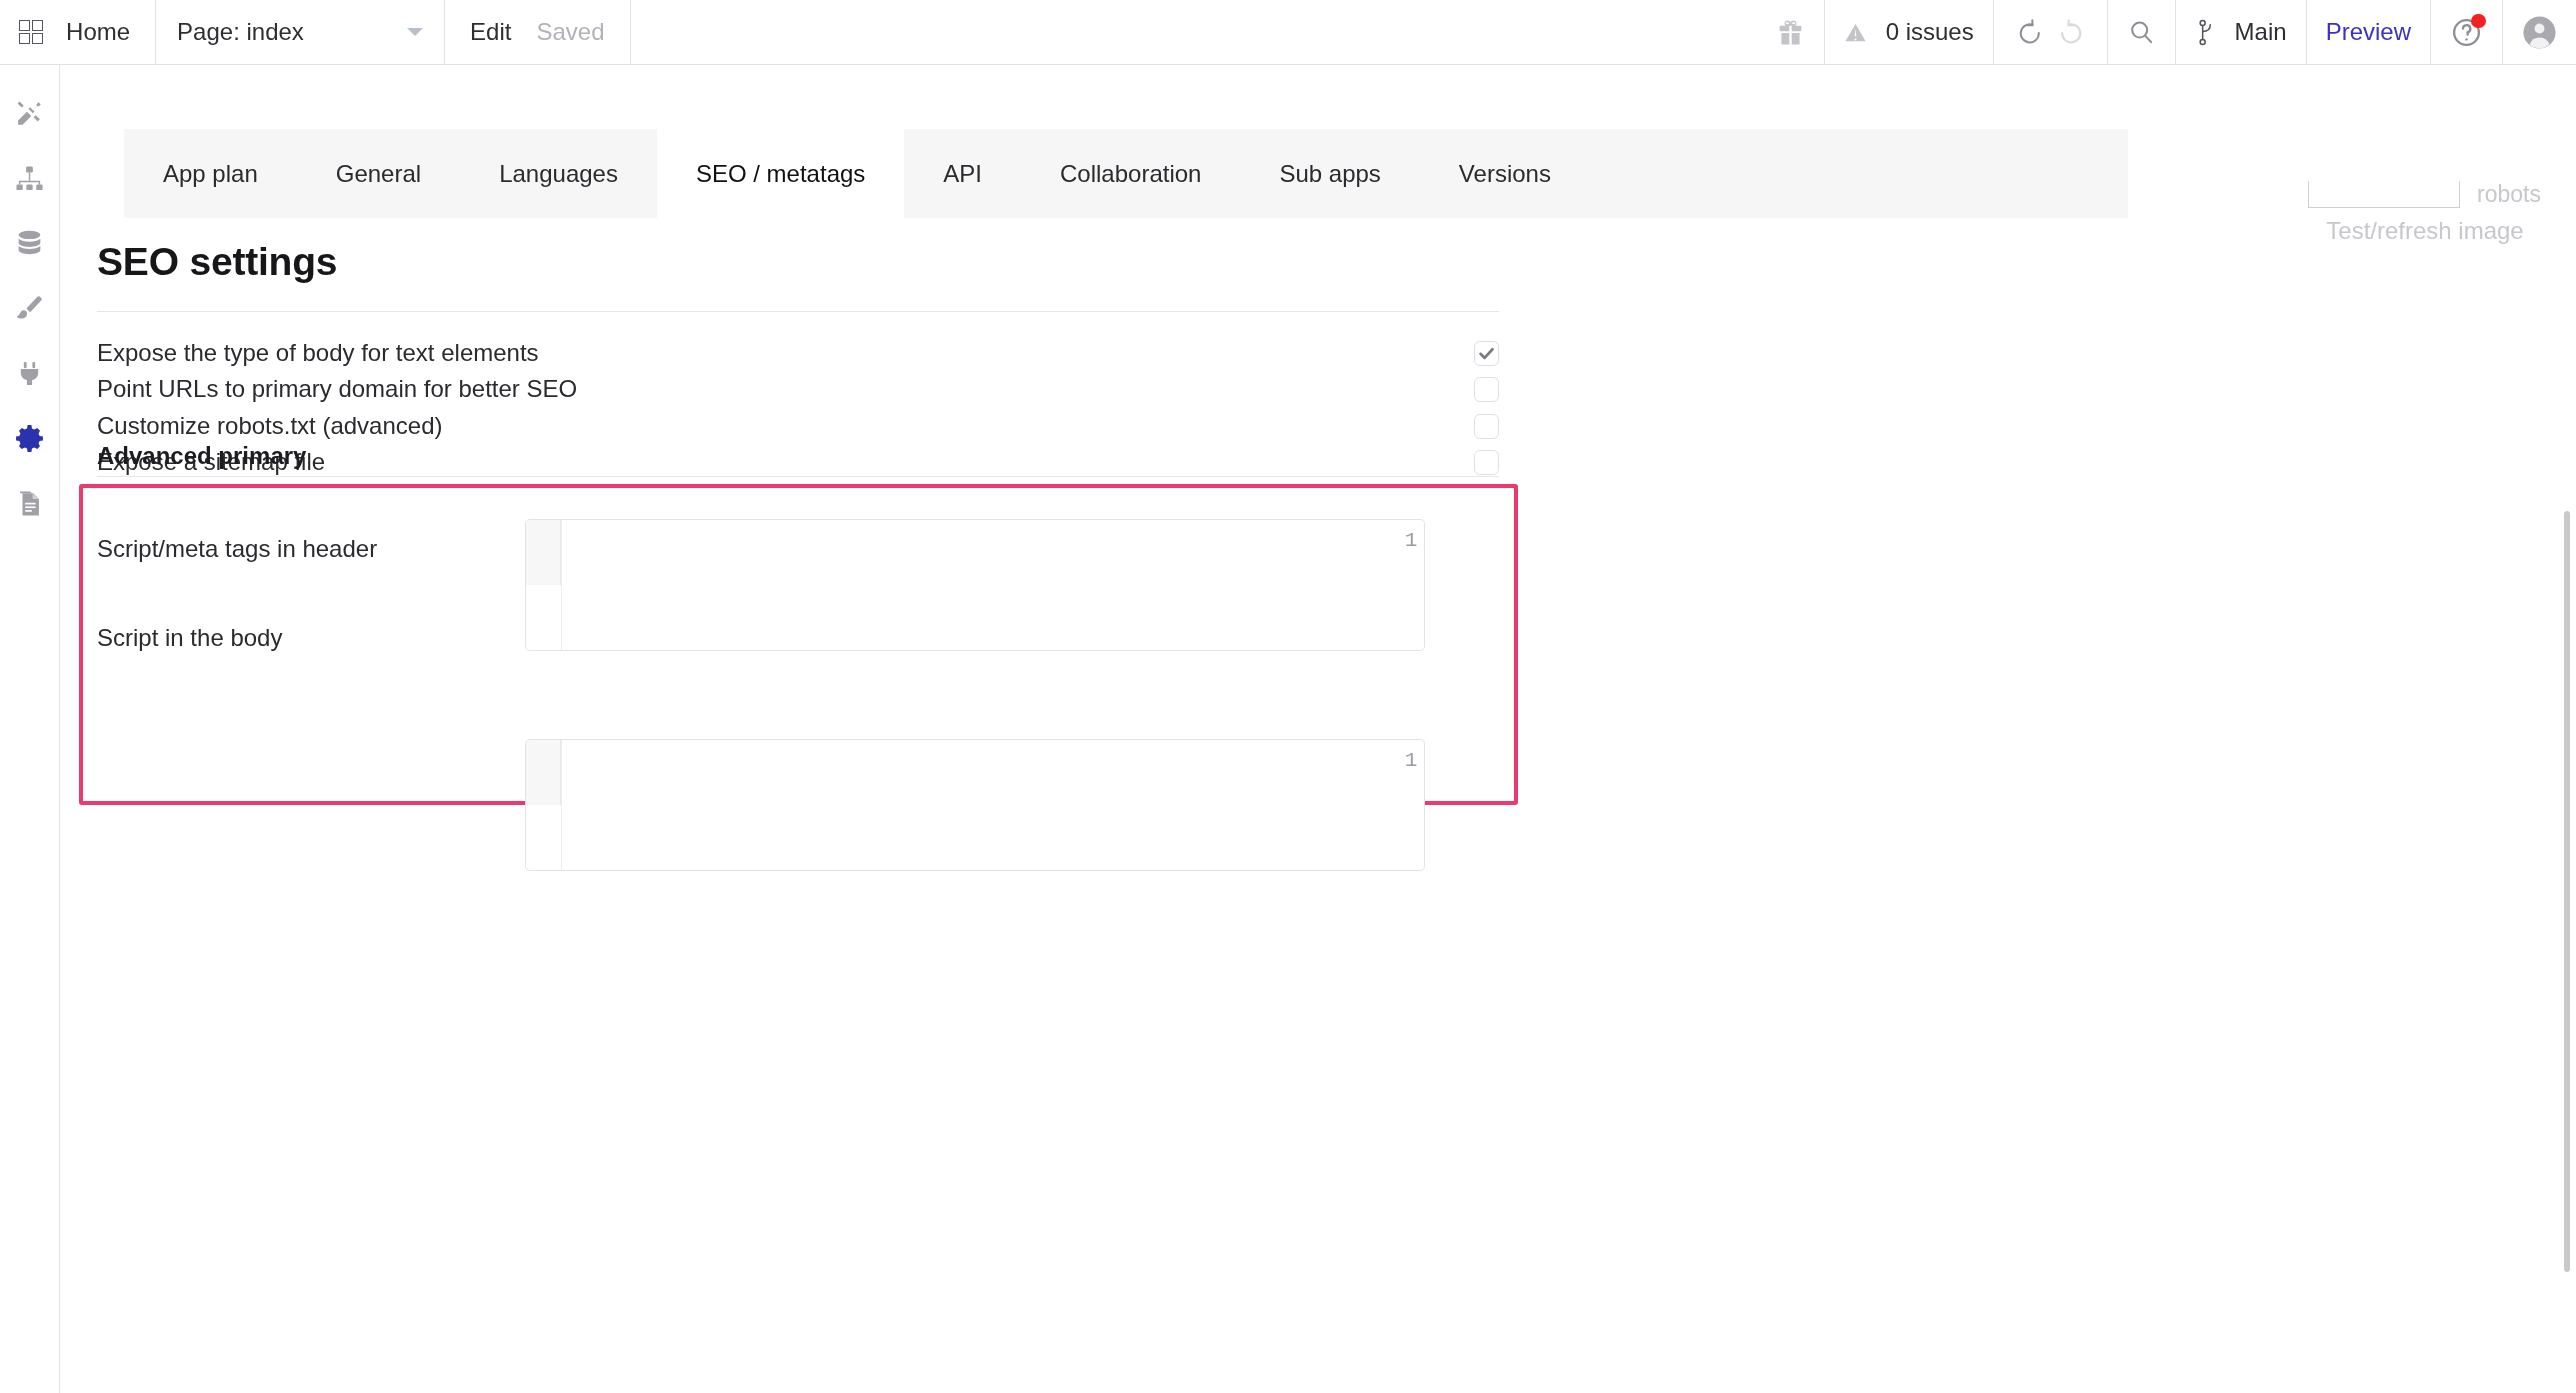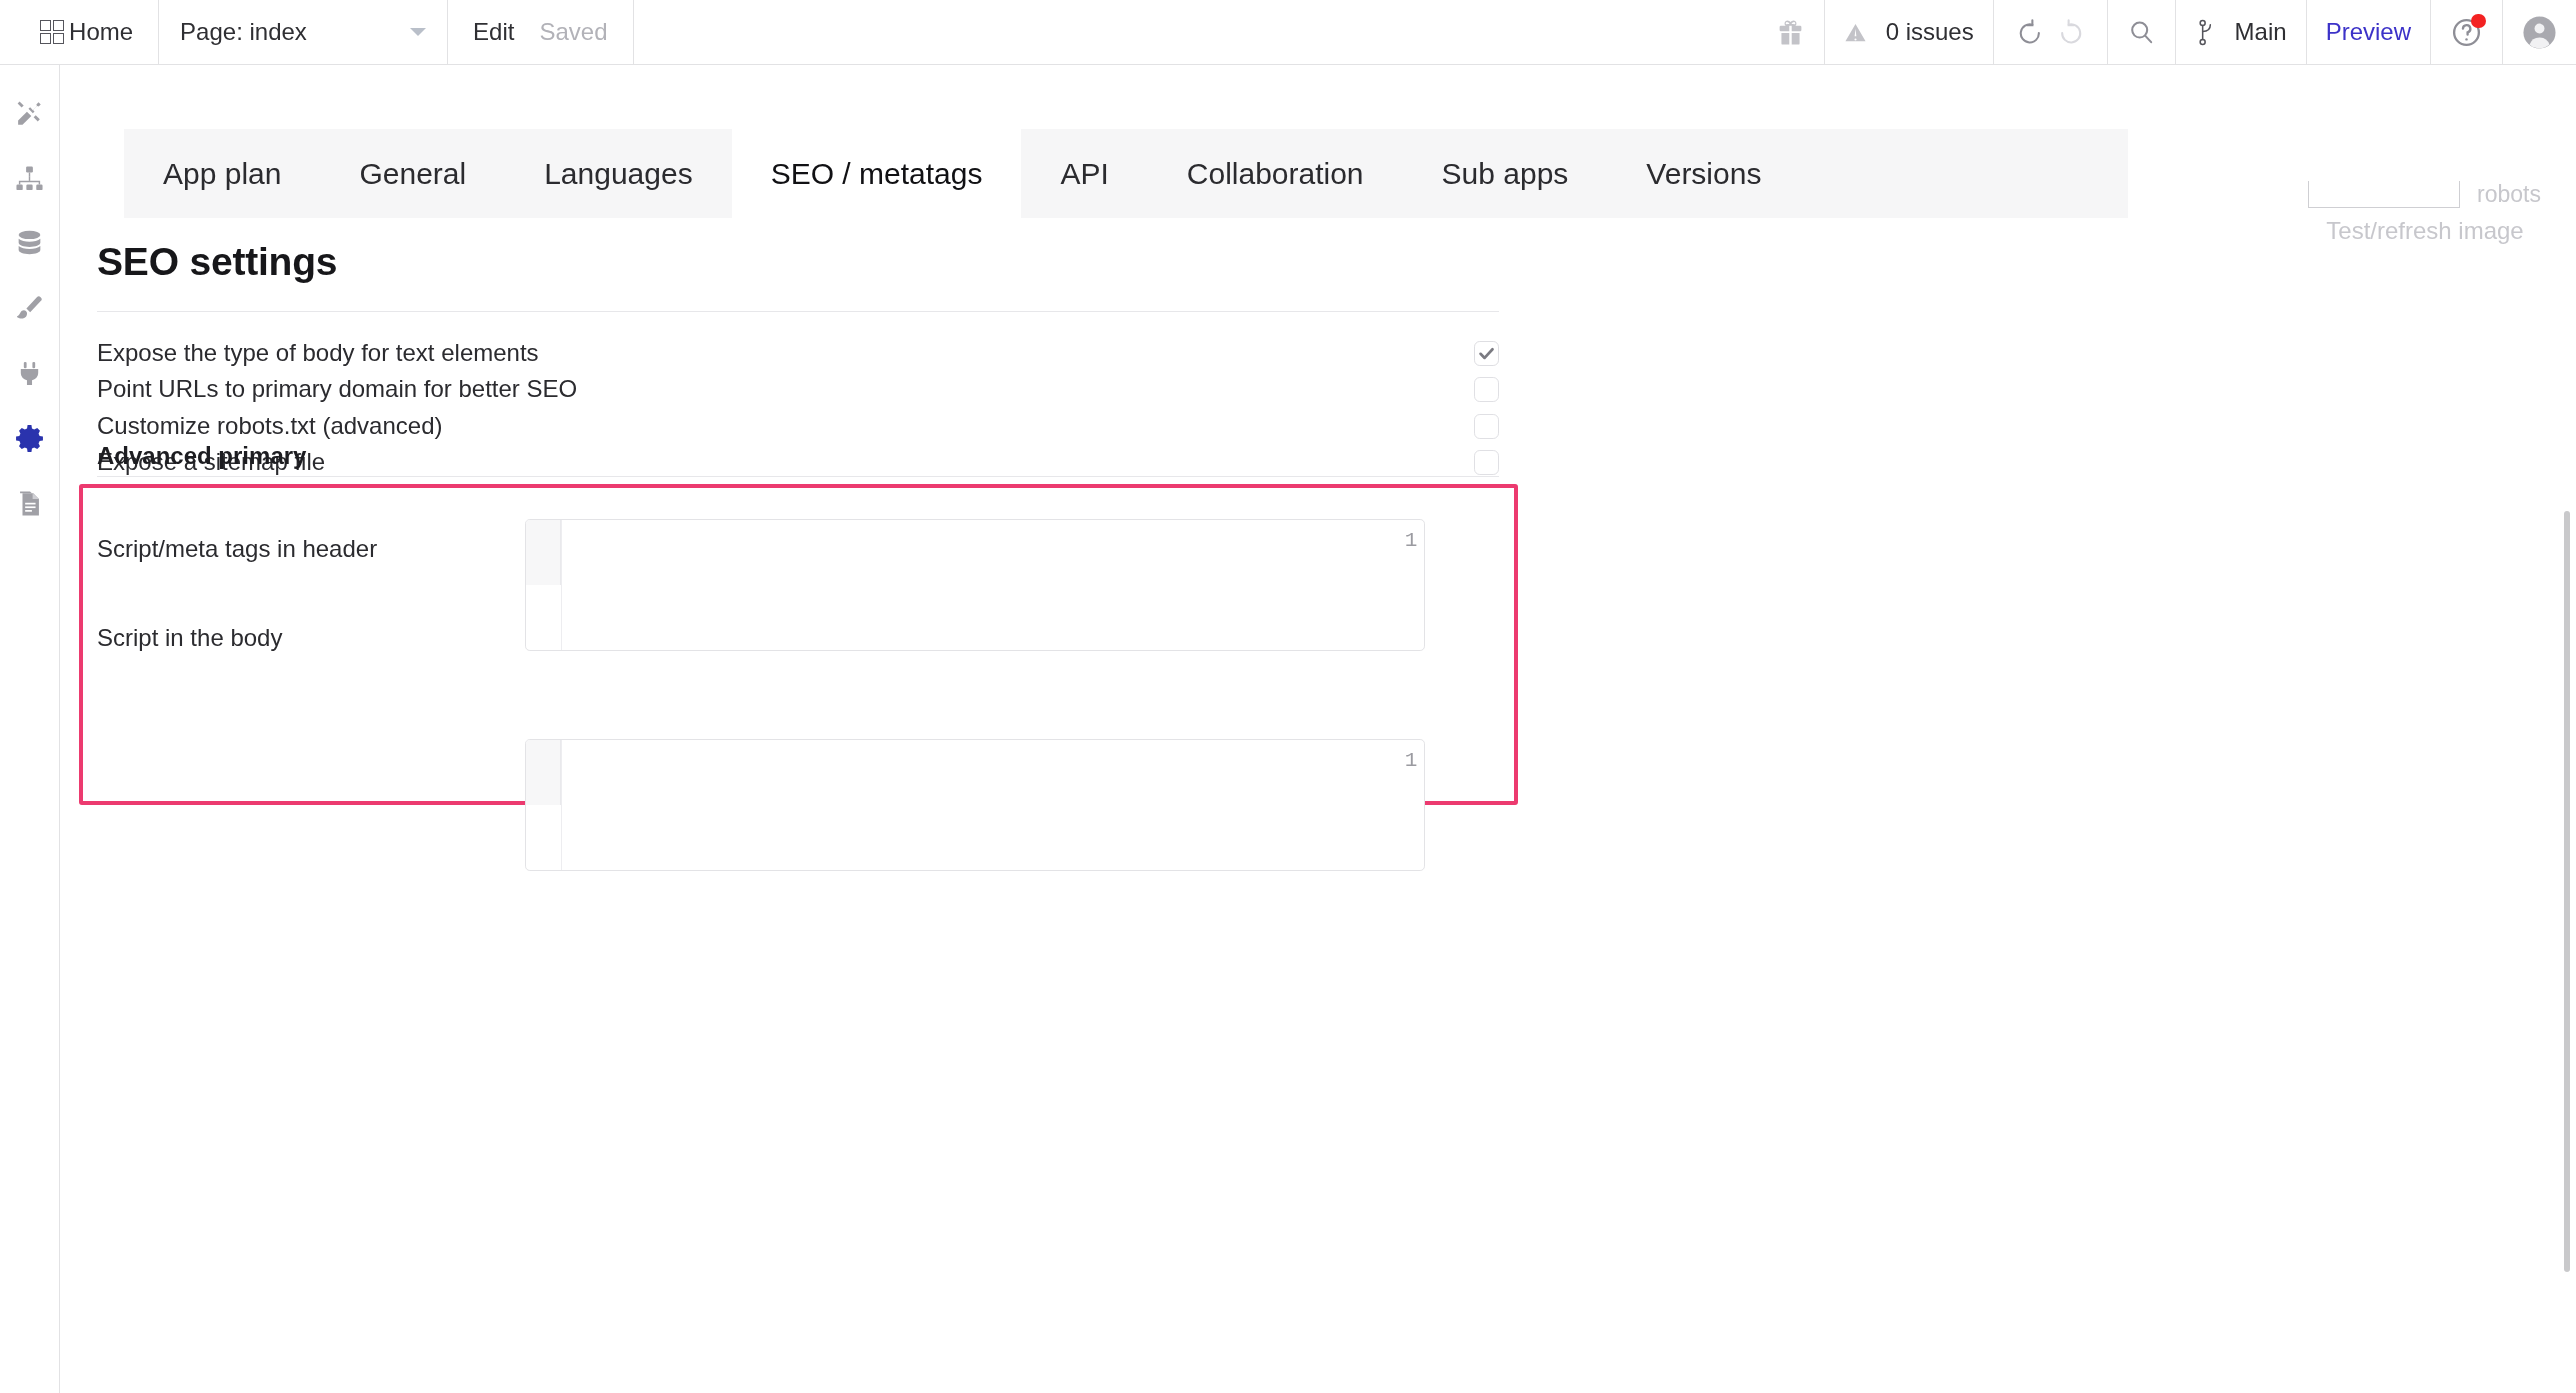--- a/index.html
+++ b/index.html
@@ -11,25 +11,24 @@
   }
 
   
   .topbar {
     position: absolute; top: 0; left: 0; width: 2576px; height: 65px;
     background: #ffffff;
     border-bottom: 1px solid #e2e2e4;
     display: flex; align-items: stretch;
   }
   .tb-home {
-    display: flex; align-items: center; gap: 5px;
+    display: flex; align-items: center; gap: 23px;
     padding: 0 25px 0 19px; height: 64px;
     border-right: 1px solid #e2e2e4;
     cursor: pointer;
-    margin-left: 21px;
   }
   .tb-home-label { font-size: 24px; color: #2f2f33; }
   .grid-icon { display: grid; grid-template-columns: 10.6px 10.6px; grid-template-rows: 10.6px 10.6px; gap: 2.9px; }
   .grid-icon i { border: 1.9px solid #55555c; display: block; }
   .tb-page {
     display: flex; align-items: center; justify-content: space-between;
     width: 289px; height: 64px; padding: 0 21px 0 21px;
     border-right: 1px solid #e2e2e4; cursor: pointer;
   }
   .tb-page-label { font-size: 24px; color: #2f2f33; }
@@ -72,21 +71,21 @@
   .content {
     position: absolute; top: 65px; left: 60px; width: 2516px; height: 1328px;
     background: #ffffff; overflow: hidden;
   }
   .tabs {
     position: absolute; left: 64px; top: 64px; width: 2004px; height: 89px;
     background: #f6f6f7; display: flex; align-items: stretch;
   }
   .tab {
     display: flex; align-items: center; 
-    padding: 0 39px; font-size: 30px; color: #2b2b2f; cursor: pointer;
+    padding: 0 39px; font-size: 24px; color: #2b2b2f; cursor: pointer;
     height: 89px; white-space: nowrap;
   }
   .tab.active { background: #ffffff; color: #111114; }
 
   .panel-topright {
     position: absolute; right: 35px; top: 116px; width: 405px;
     display: flex; flex-direction: column; align-items: flex-end;
   }
   .tr-row { display: flex; align-items: center; gap: 17.3px; }
   .tr-input {

